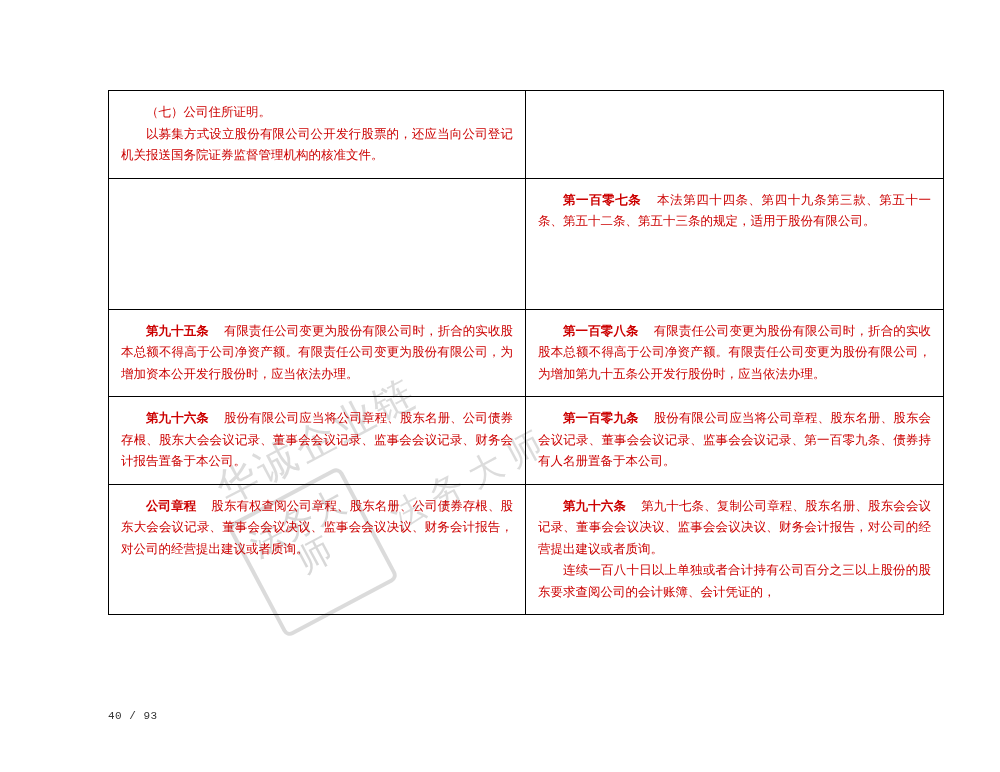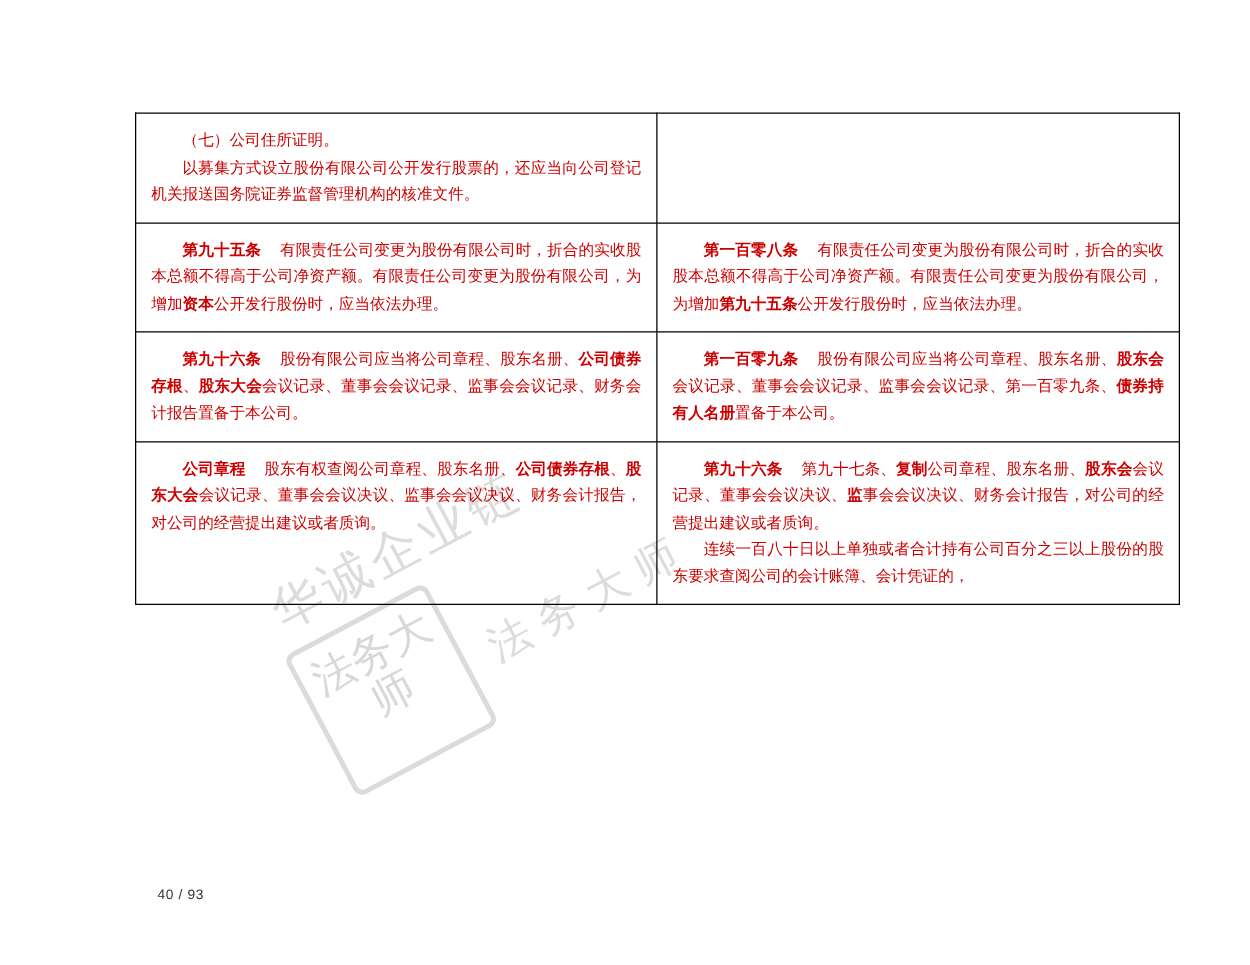--- a/index.html
+++ b/index.html
@@ -80,31 +80,31 @@
   }
   td.left-col { width: 392px; }
   td.right-col { width: 393px; }
   p.para {
     margin: 0;
     text-align: justify;
     text-justify: inter-ideograph;
     color: #cc0000;
   }
   p.indent { text-indent: 2em; }
-  .b { font-weight: bold; }
+  .b { font-weight: normal; }
   .art { font-weight: bold; }
   .gap { display: inline-block; width: 1.2em; }
   .empty-cell { height: 108px; }
   .pager {
     position: absolute;
-    left: 126px;
+    left: 108px;
     top: 710px;
     font-size: 11px;
     color: #333;
-    font-family: Liberation Sans, sans-serif;
+    font-family: Liberation Mono, monospace;
     letter-spacing: 0.5px;
   }
 </style>
 </head>
 <body>
 
 <div class="page">
 
   <div class="watermark">
     <div class="wm-text wm-line1">华诚企业链</div>
@@ -116,20 +116,26 @@
     <tbody>
 
       <tr>
         <td class="left-col">
           <p class="para indent">（七）公司住所证明。</p>
           <p class="para indent">以募集方式设立股份有限公司公开发行股票的，还应当向公司登记机关报送国务院证券监督管理机构的核准文件。</p>
         </td>
         <td class="right-col"></td>
       </tr>
 
+      <tr>
+        <td class="left-col empty-cell"></td>
+        <td class="right-col">
+          <p class="para indent"><span class="art">第一百零七条</span><span class="gap"></span><span>本法第四十四条、第四十九条第三款、第五十一条、第五十二条、第五十三条的规定，适用于股份有限公司。</span></p>
+        </td>
+      </tr>
 
       <tr>
         <td class="left-col">
           <p class="para indent"><span class="art">第九十五条</span><span class="gap"></span><span>有限责任公司变更为股份有限公司时，折合的实收股本总额不得高于公司净资产额。有限责任公司变更为股份有限公司，为增加</span><span class="b">资本</span><span>公开发行股份时，应当依法办理。</span></p>
         </td>
         <td class="right-col">
           <p class="para indent"><span class="art">第一百零八条</span><span class="gap"></span><span>有限责任公司变更为股份有限公司时，折合的实收股本总额不得高于公司净资产额。有限责任公司变更为股份有限公司，为增加</span><span class="b">第九十五条</span><span>公开发行股份时，应当依法办理。</span></p>
         </td>
       </tr>
 

